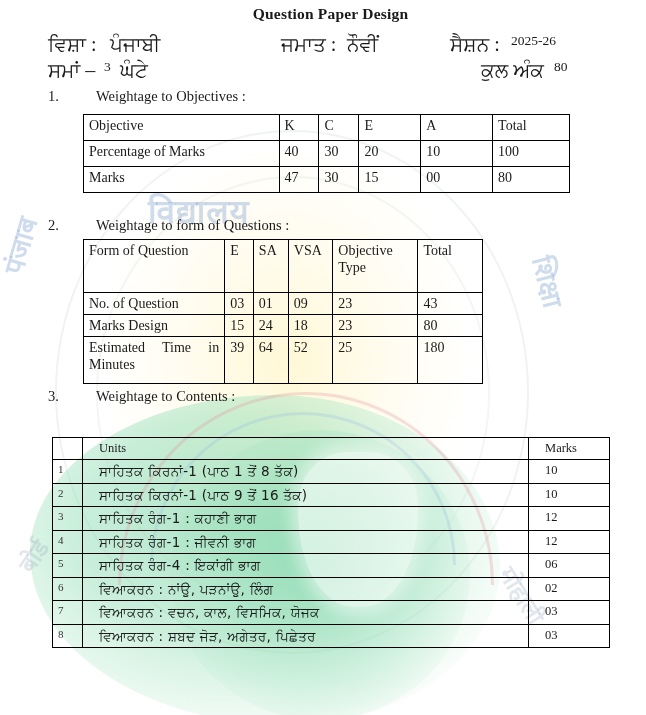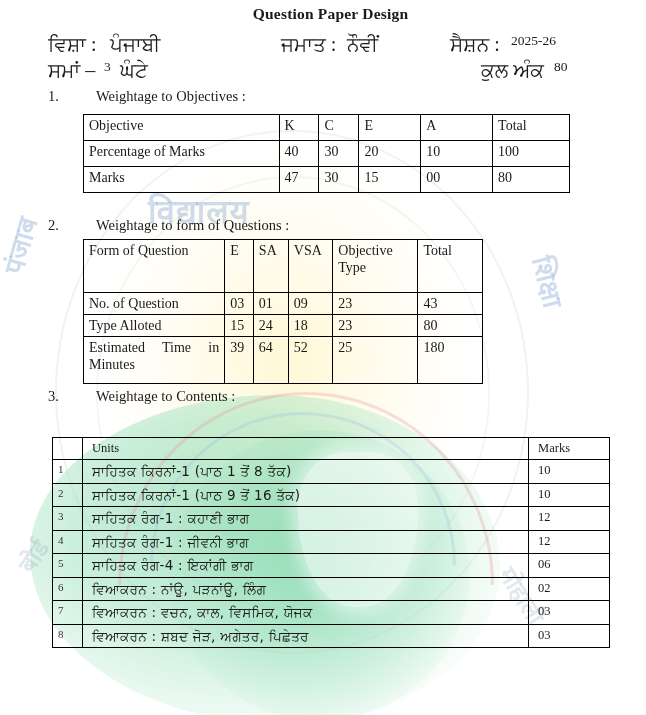--- a/index.html
+++ b/index.html
@@ -203,21 +203,21 @@
 
   
   #tbl-objectives { left: 83px; top: 109px; width: 487px; }
   #tbl-objectives td { height: 21px; }
 
   
   #tbl-forms { left: 83px; top: 234px; width: 400px; }
 
   
   #tbl-contents { left: 52px; top: 432px; width: 558px; font-size: 13px; }
-  #tbl-contents td { padding: 3px 9px; }
+  #tbl-contents td { padding: 3px 16px; }
   #tbl-contents td.num {
     font-size: 11px;
     text-align: left;
     padding-left: 5px;
     color: #333;
   }
   #tbl-contents td.unit {
     font-family: "DejaVu Sans", sans-serif;
     font-size: 13.5px;
     letter-spacing: 0.3px;
@@ -332,21 +332,21 @@
       </tr>
       <tr>
         <td>No. of Question</td>
         <td>03</td>
         <td>01</td>
         <td>09</td>
         <td>23</td>
         <td>43</td>
       </tr>
       <tr>
-        <td>Type Alloted</td>
+        <td>Marks Design</td>
         <td>15</td>
         <td>24</td>
         <td>18</td>
         <td>23</td>
         <td>80</td>
       </tr>
       <tr>
         <td class="justify" style="height:42px;">Estimated Time in Minutes</td>
         <td>39</td>
         <td>64</td>

